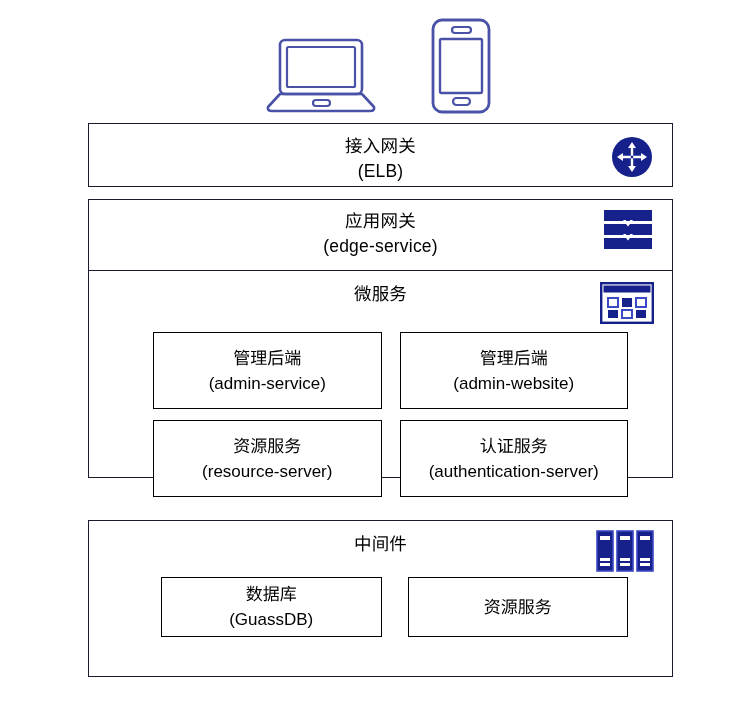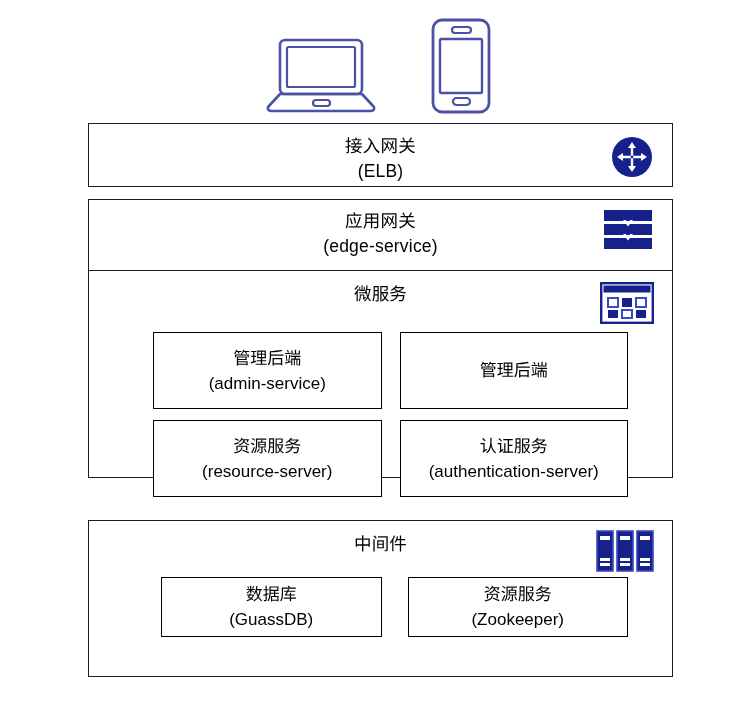--- a/index.html
+++ b/index.html
@@ -178,20 +178,21 @@
     </svg>
   </div>
 
   <div class="card-grid">
     <div class="card">
       <span>管理后端</span>
       <span class="line2">(admin-service)</span>
     </div>
     <div class="card">
       <span>管理后端</span>
+      <span class="line2">(admin-website)</span>
     </div>
     <div class="card">
       <span>资源服务</span>
       <span class="line2">(resource-server)</span>
     </div>
     <div class="card">
       <span>认证服务</span>
       <span class="line2">(authentication-server)</span>
     </div>
   </div>
@@ -224,16 +225,15 @@
     </svg>
   </div>
 
   <div class="card-grid">
     <div class="card">
       <span>数据库</span>
       <span class="line2">(GuassDB)</span>
     </div>
     <div class="card">
       <span>资源服务</span>
-      <span class="line2">(Zookeeper)</span>
     </div>
   </div>
 </div>
 
 </body></html>

